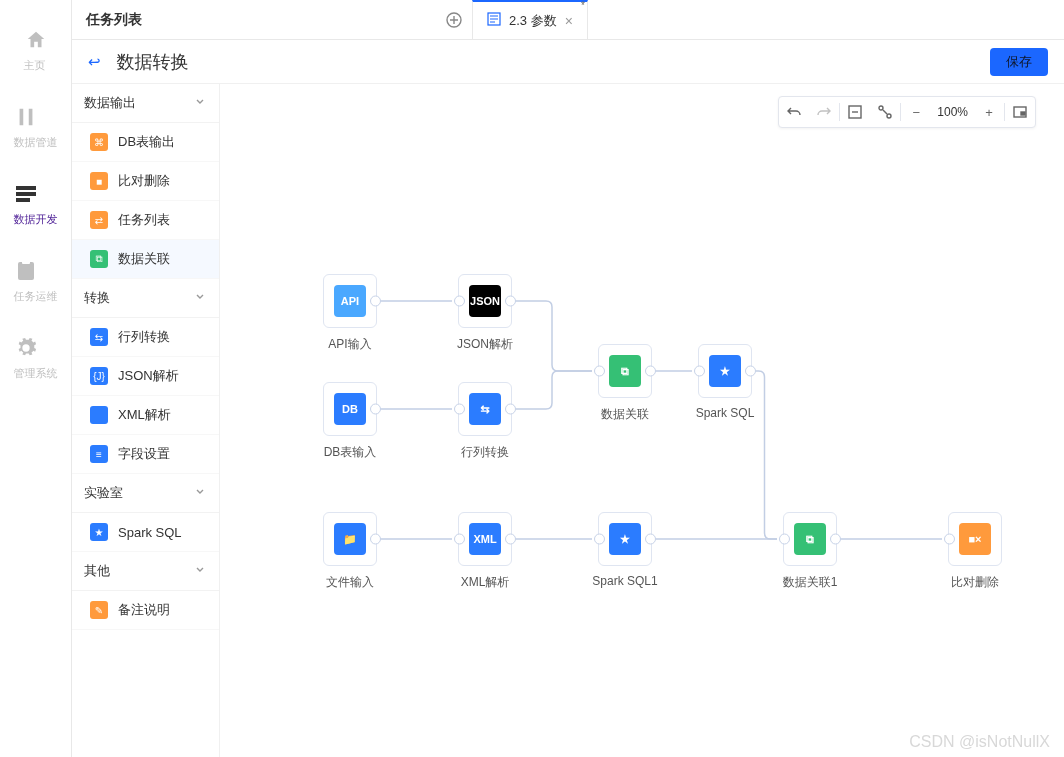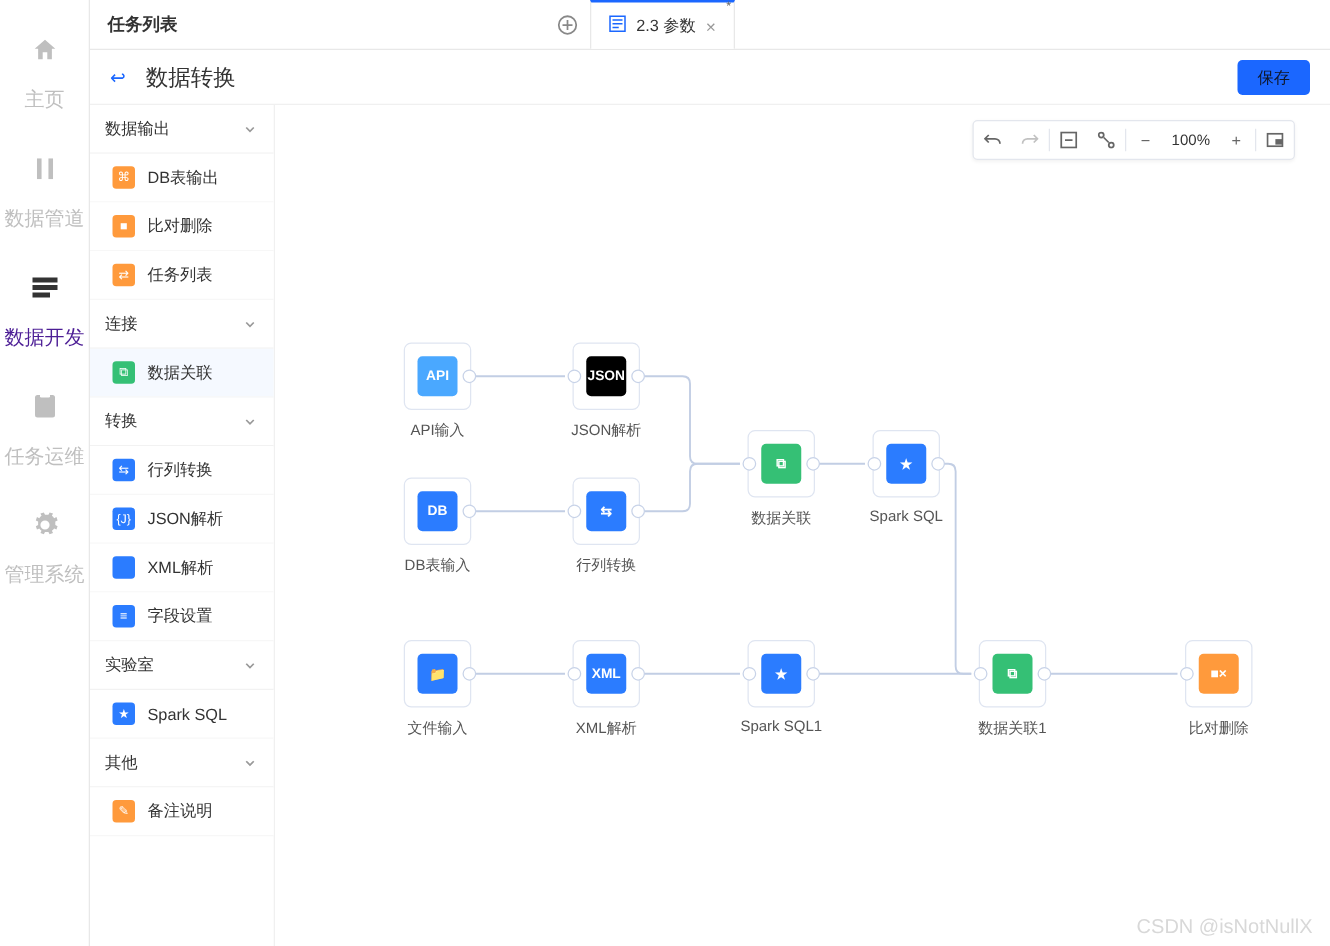--- a/index.html
+++ b/index.html
@@ -1,20 +1,20 @@
 <!DOCTYPE html>
 <html><head>
   <meta charset="utf-8">
   <style>
     * { margin: 0; padding: 0; box-sizing: border-box; }
     body { font-family: -apple-system, BlinkMacSystemFont, "Segoe UI", "PingFang SC", "Microsoft YaHei", sans-serif; font-size: 13px; color: #333; background: #fff; width: 1064px; height: 757px; overflow: hidden; display: flex; }
     
     
     .nav-rail { width: 72px; background: #fff; border-right: 1px solid #e8e8e8; display: flex; flex-direction: column; align-items: center; padding-top: 28px; gap: 32px; }
-    .nav-item { display: flex; flex-direction: column; align-items: center; gap: 18px; cursor: pointer; color: #bfbfbf; font-size: 16px; }
+    .nav-item { display: flex; flex-direction: column; align-items: flex-start; gap: 6px; cursor: pointer; color: #bfbfbf; font-size: 11px; }
     .nav-item.active { color: #4c1d95; }
     .nav-icon { width: 24px; height: 24px; display: flex; align-items: center; justify-content: center; }
     
     
     .main { flex: 1; display: flex; flex-direction: column; }
     
     
     .header-row { height: 40px; display: flex; align-items: stretch; border-bottom: 1px solid #e8e8e8; }
     .header-title { width: 400px; display: flex; align-items: center; padding-left: 14px; font-size: 14px; font-weight: 600; color: #333; }
     .header-plus { margin-left: auto; margin-right: 10px; display:flex; align-items:center; }
@@ -26,21 +26,21 @@
     
     .sub-header { height: 44px; display: flex; align-items: center; padding: 0 16px; border-bottom: 1px solid #f0f0f0; }
     .back-arrow { color: #1b67ff; cursor: pointer; margin-right: 16px; font-size: 15px; }
     .breadcrumb-title { font-size: 18px; font-weight: 400; }
     .save-btn { margin-left: auto; background: #1b67ff; color: #0f172a; border: none; border-radius: 4px; padding: 5px 16px; font-size: 13px; cursor: pointer; }
     
     
     .body-row { flex: 1; display: flex; overflow: hidden; }
     
     .sidebar { width: 148px; border-right: 1px solid #f0f0f0; overflow-y: auto; background: #fff; padding-bottom: 8px; }
-    .side-group-header { display: flex; align-items: center; justify-content: space-between; padding: 10px 14px 10px 12px; font-size: 13px; color: #333; cursor: pointer; border-bottom: 1px solid #f2f2f2; }
+    .side-group-header { display: flex; justify-content: space-between; padding: 10px 14px 10px 12px; font-size: 13px; color: #333; cursor: pointer; border-bottom: 1px solid #f2f2f2; }
     .side-group-header .chev { color: #999; }
     .side-item { display: flex; align-items: center; gap: 10px; padding: 10px 12px 10px 18px; font-size: 13px; color: #333; cursor: grab; background: #fff; border-bottom: 1px solid #f7f7f7; }
     .side-item.active { background: #f5f9ff; }
     .side-item .ico { width: 18px; height: 18px; border-radius: 3px; display: flex; align-items: center; justify-content: center; font-size: 10px; color: #fff; flex-shrink: 0; }
     .ico-orange { background: #ff9a3c; }
     .ico-blue { background: #2b7cff; }
     .ico-green { background: #35c075; }
     
     
     .canvas-wrap { flex: 1; position: relative; background: #fff; }
@@ -165,26 +165,20 @@
           <span>DB表输出</span>
         </div>
         <div class="side-item">
           <span class="ico ico-orange">■</span>
           <span>比对删除</span>
         </div>
         <div class="side-item">
           <span class="ico ico-orange">⇄</span>
           <span>任务列表</span>
         </div>
-        <div class="side-group-header">
-          <span>连接</span>
-          <span class="chev"><svg width="10" height="10" viewBox="0 0 10 10" fill="none" stroke="#999" stroke-width="1.4">
-              <path d="M2 4l3 3 3-3"></path>
-            </svg></span>
-        </div>
         <div class="side-item active">
           <span class="ico ico-green">⧉</span>
           <span>数据关联</span>
         </div>
         <div class="side-group-header">
           <span>转换</span>
           <span class="chev"><svg width="10" height="10" viewBox="0 0 10 10" fill="none" stroke="#999" stroke-width="1.4">
               <path d="M2 4l3 3 3-3"></path>
             </svg></span>
         </div>

